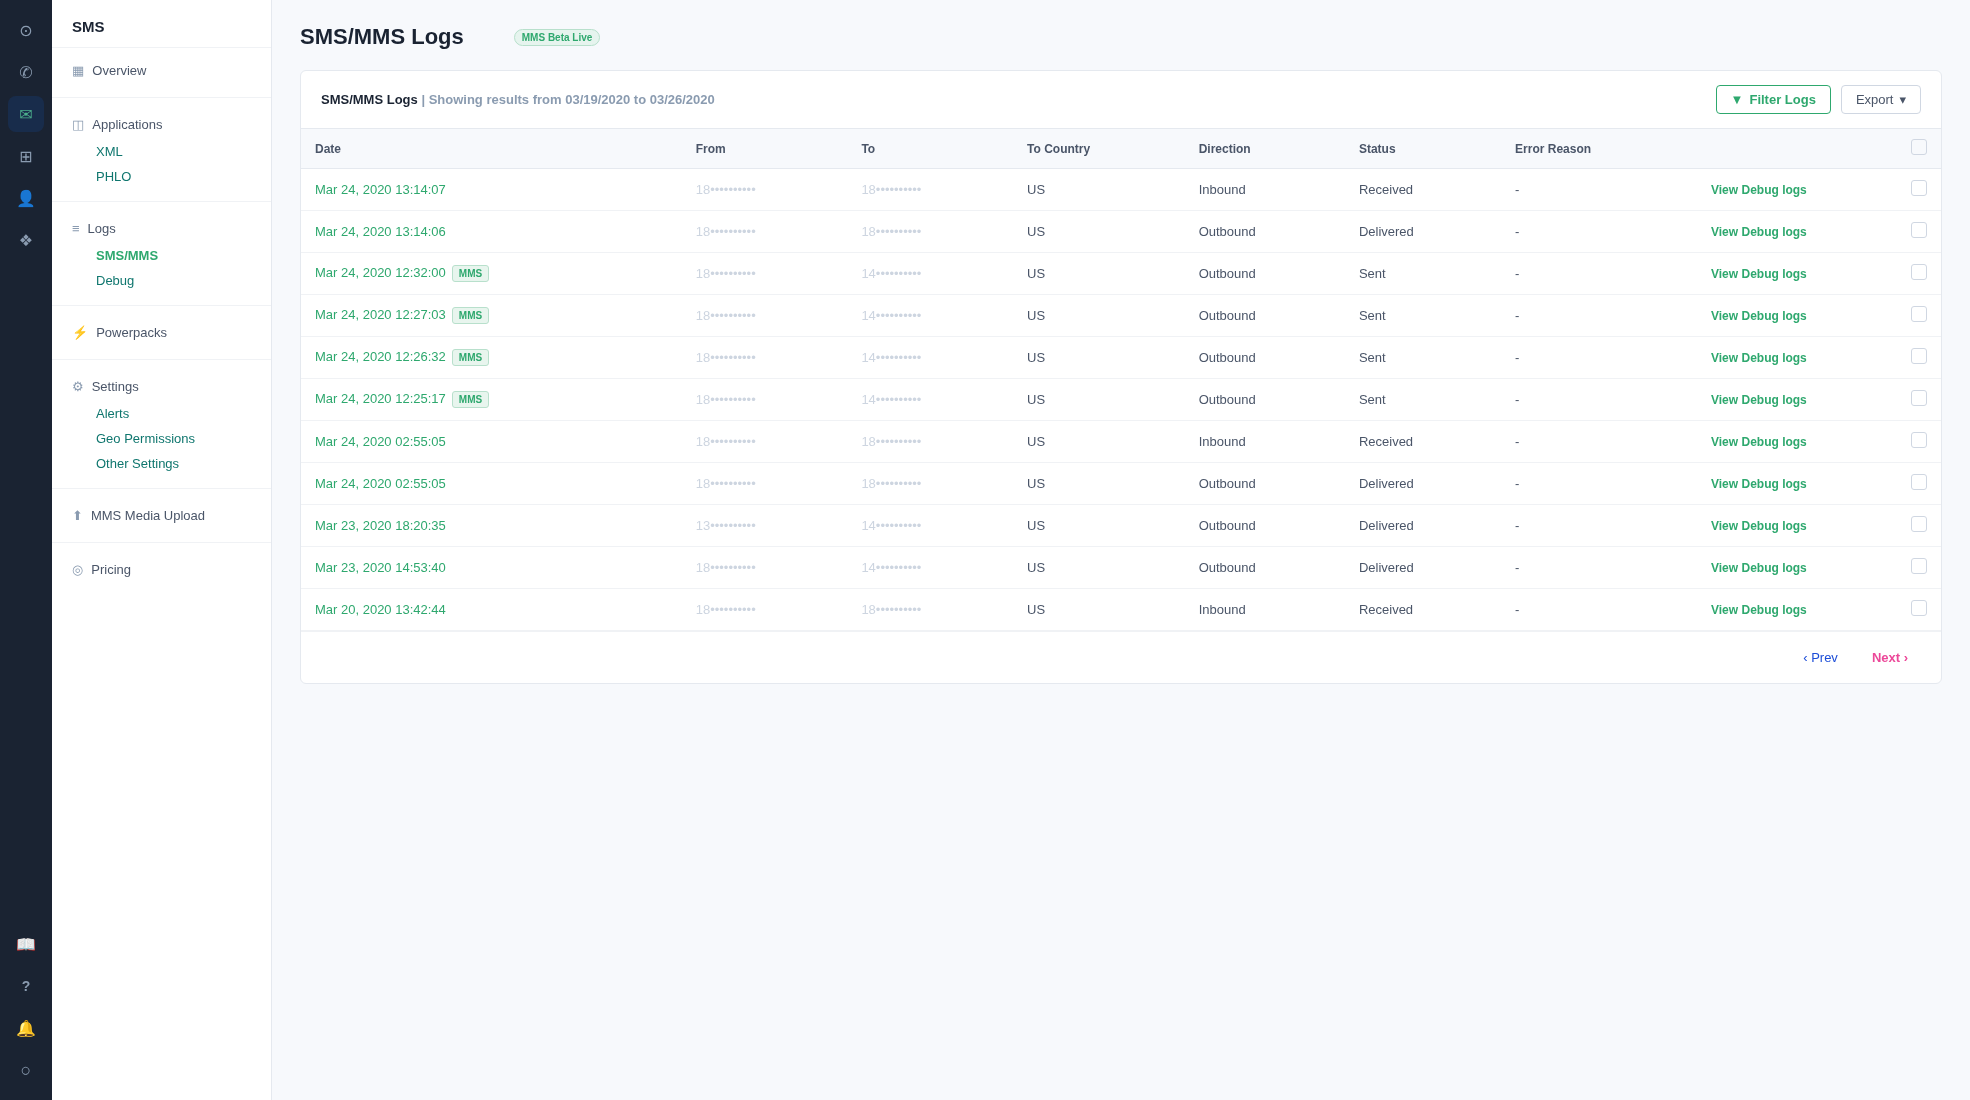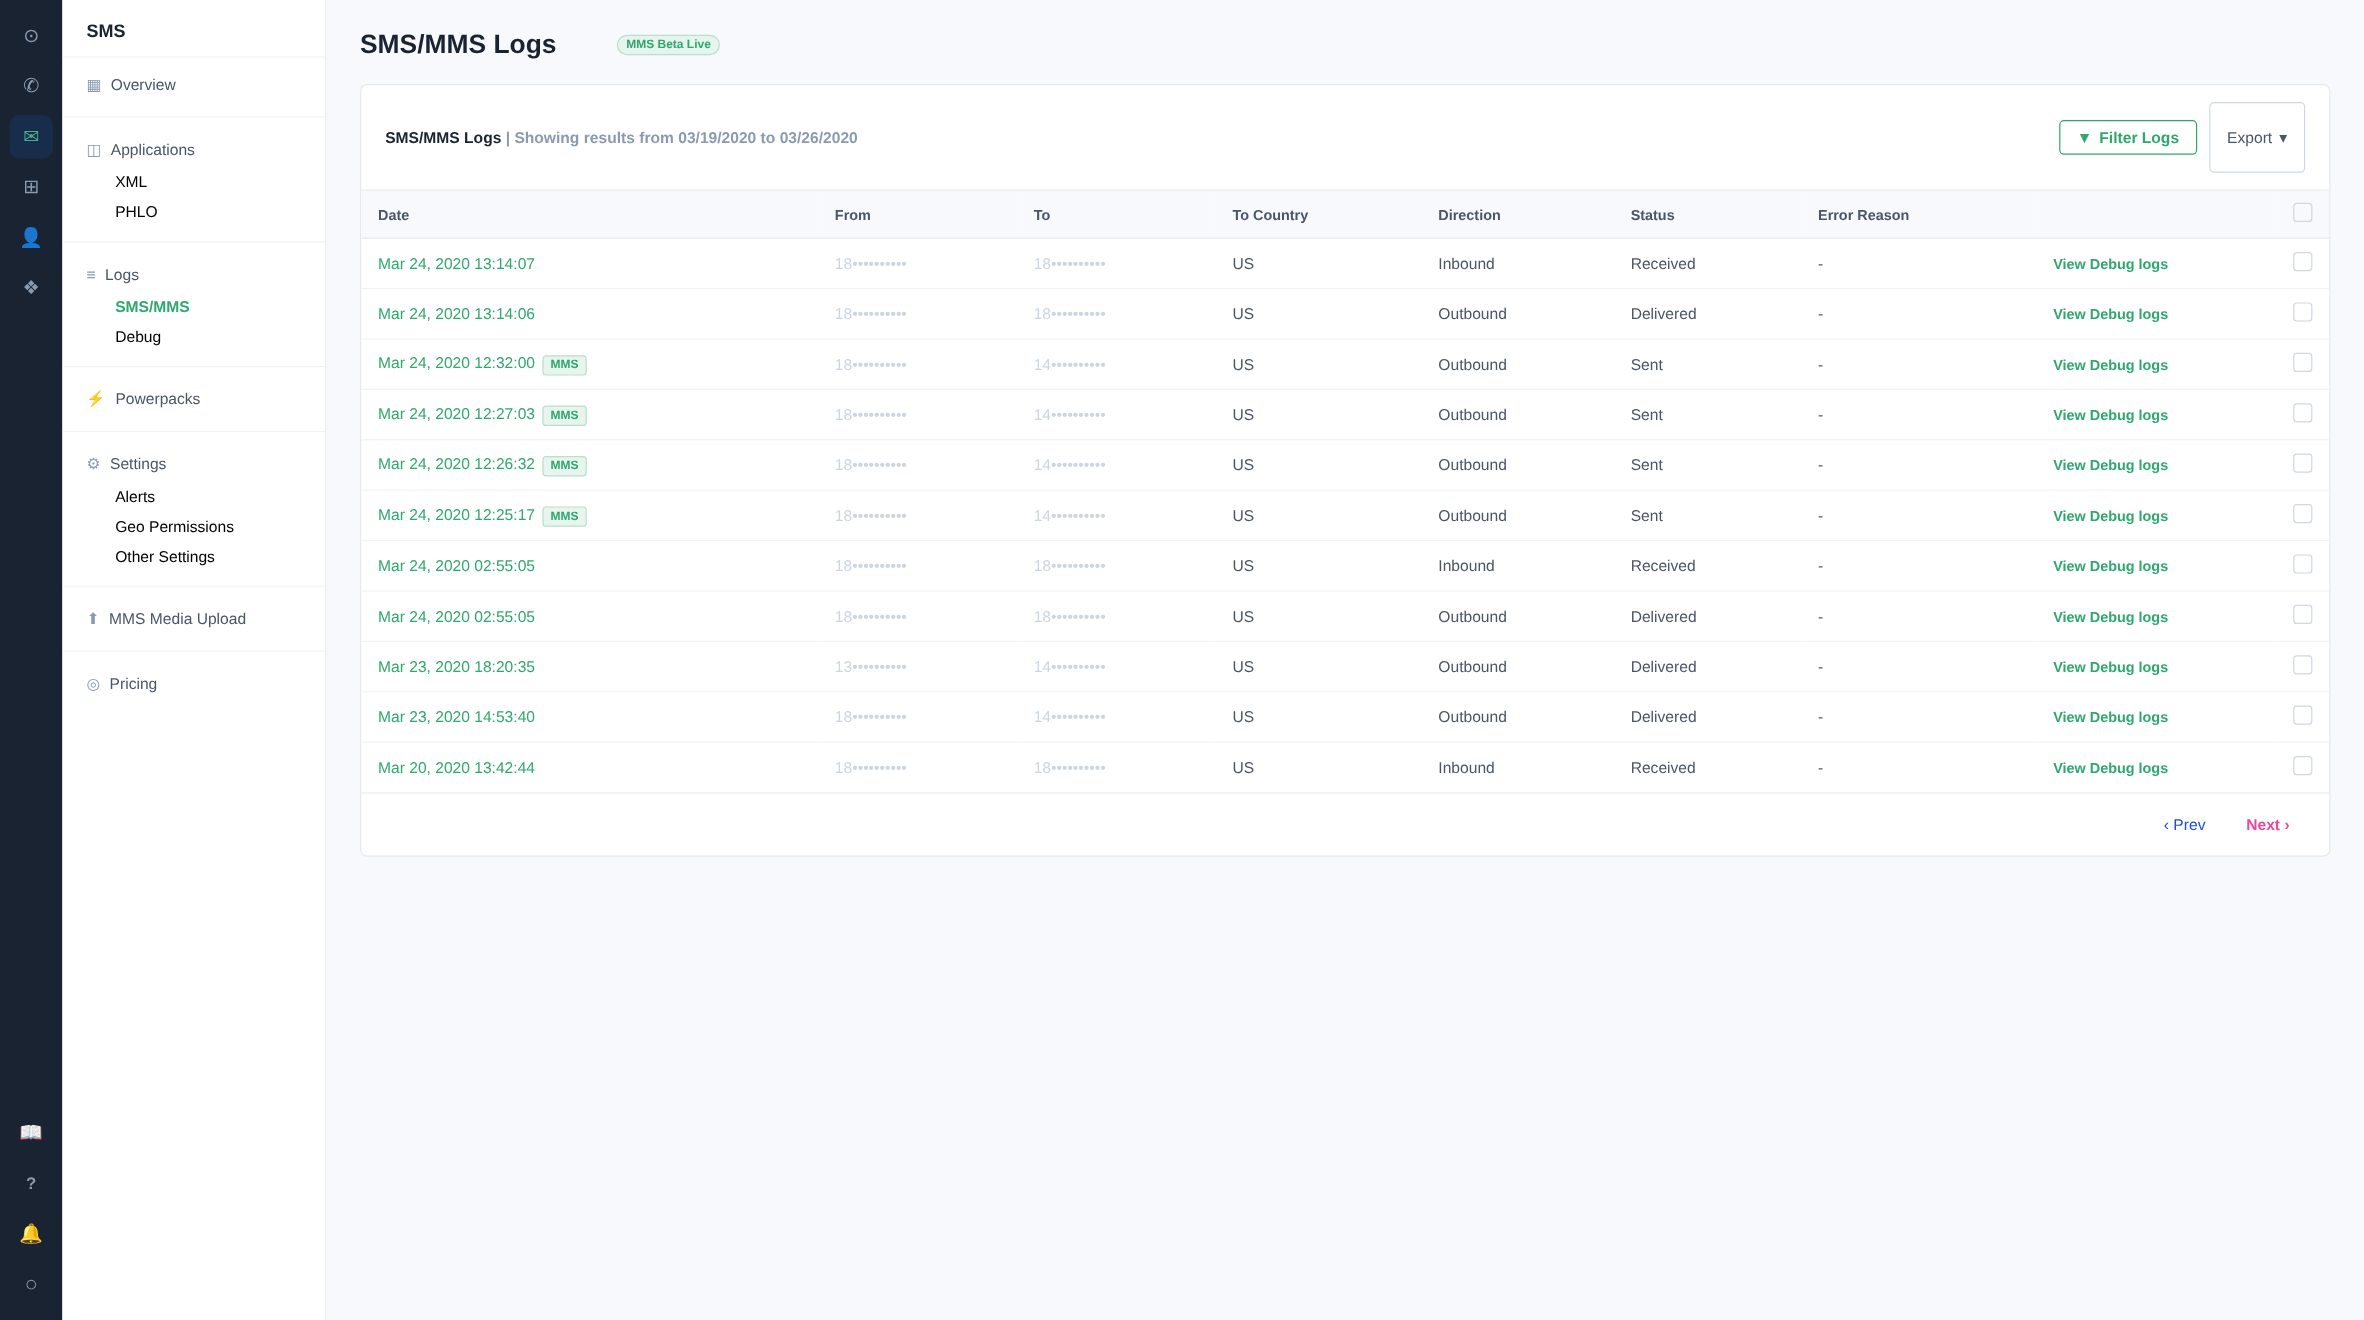--- a/index.html
+++ b/index.html
@@ -54,21 +54,21 @@
       gap: 8px;
       padding: 7px 20px;
       cursor: pointer;
       color: #4a5568;
       font-size: 13px;
     }
     .sidebar-item .icon { color: #8a9bb0; font-size: 13px; }
     .sidebar-sub-item {
       padding: 5px 20px 5px 44px;
       cursor: pointer;
-      color: #000000;
+      color: #0f766e;
       font-size: 13px;
     }
     .sidebar-sub-item.active { color: #2ea86e; font-weight: 600; }
     .sidebar-divider { height: 1px; background: #f0f2f5; margin: 4px 0; }
 
     
     .main {
       flex: 1;
       overflow-y: auto;
       padding: 24px 28px;
@@ -138,21 +138,21 @@
       font-weight: 600;
       cursor: pointer;
     }
     .btn-export {
       display: flex;
       align-items: center;
       gap: 6px;
       border: 1.5px solid #d0d7e2;
       color: #4a5568;
       background: #fff;
-      padding: 21px 14px;
+      padding: 6px 14px;
       border-radius: 4px;
       font-size: 13px;
       cursor: pointer;
     }
 
     
     table {
       width: 100%;
       border-collapse: collapse;
     }

